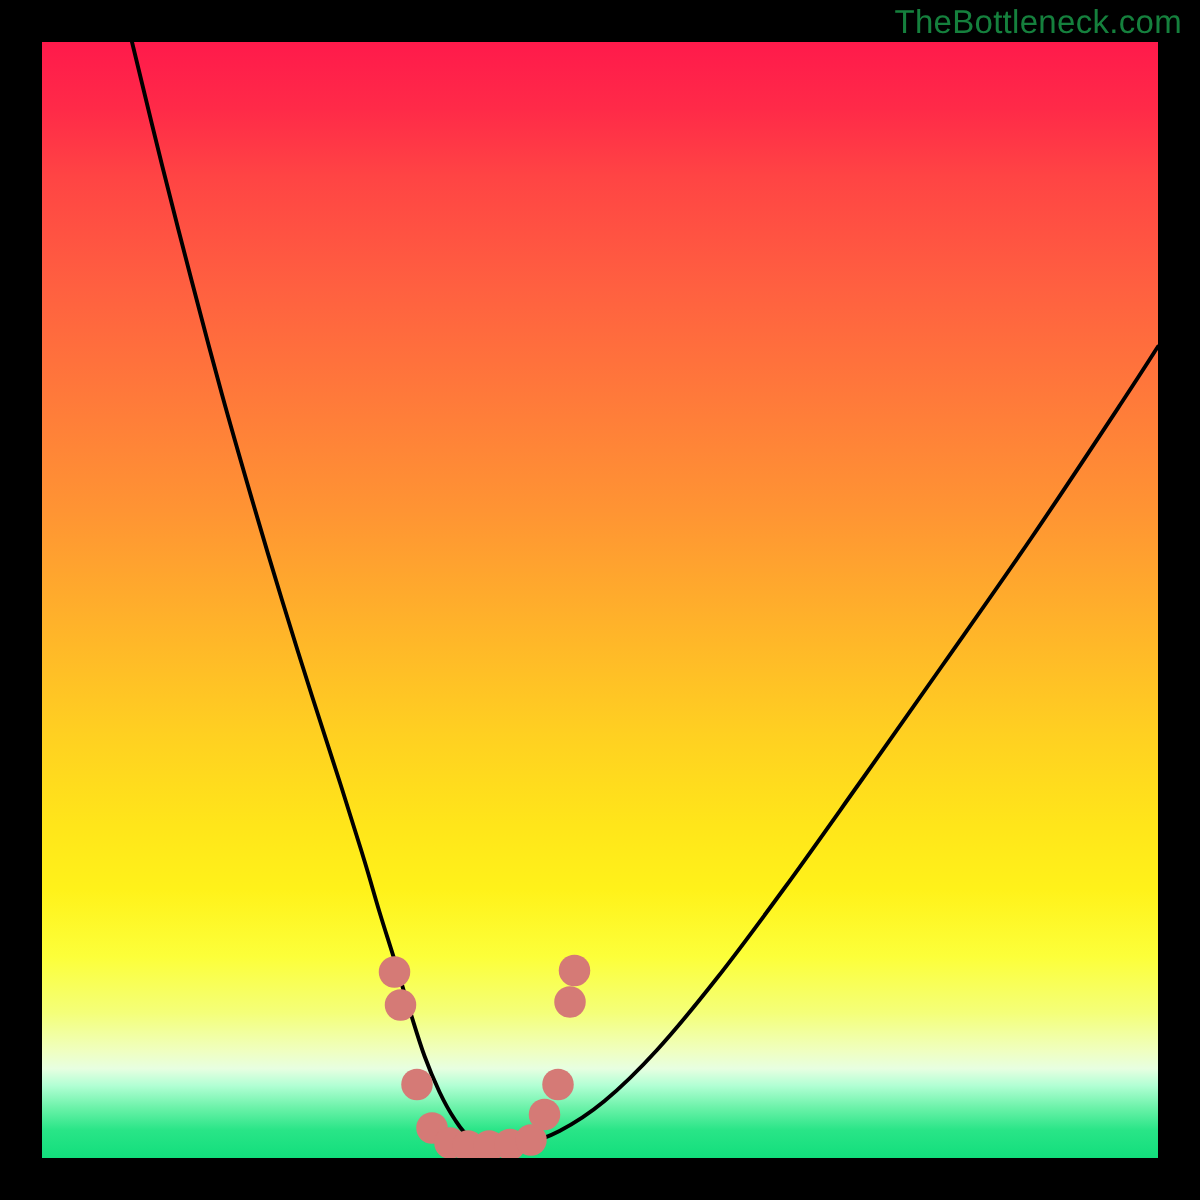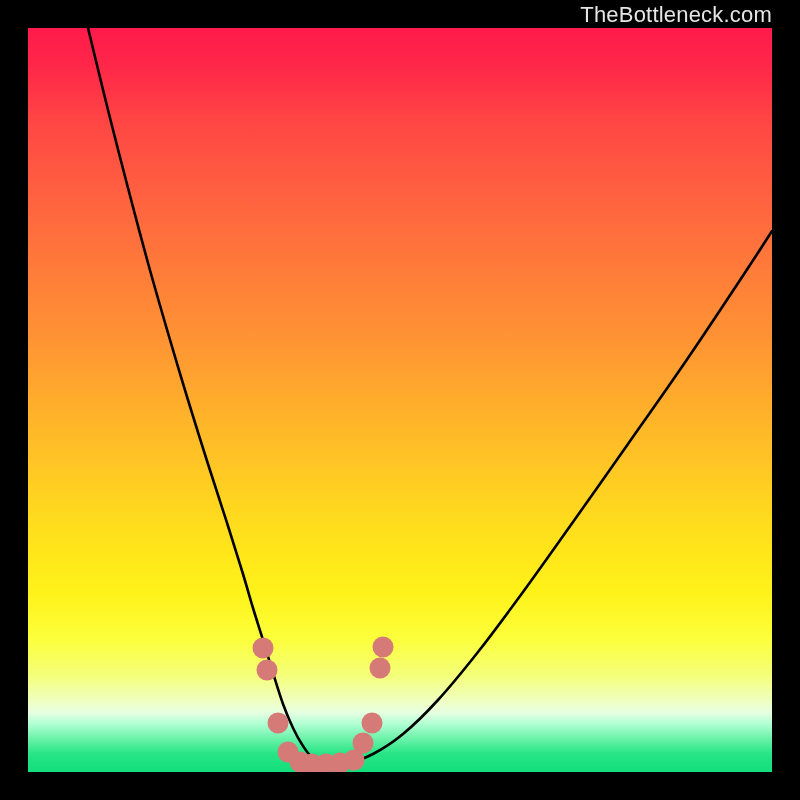--- a/index.html
+++ b/index.html
@@ -45,22 +45,22 @@
   }
   .curve-svg {
     position: absolute;
     inset: 0;
     width: 100%;
     height: 100%;
   }
   .watermark {
     position: absolute;
     top: 2px;
-    right: 28px;
-    color: #e5e5e5;
+    right: 12px;
+    color: #15803d;
     font-size: 22px;
     letter-spacing: 0.2px;
   }
 </style>
 </head>
 <body>
 
 <div class="watermark">TheBottleneck.com</div>
 
 <div class="frame">

